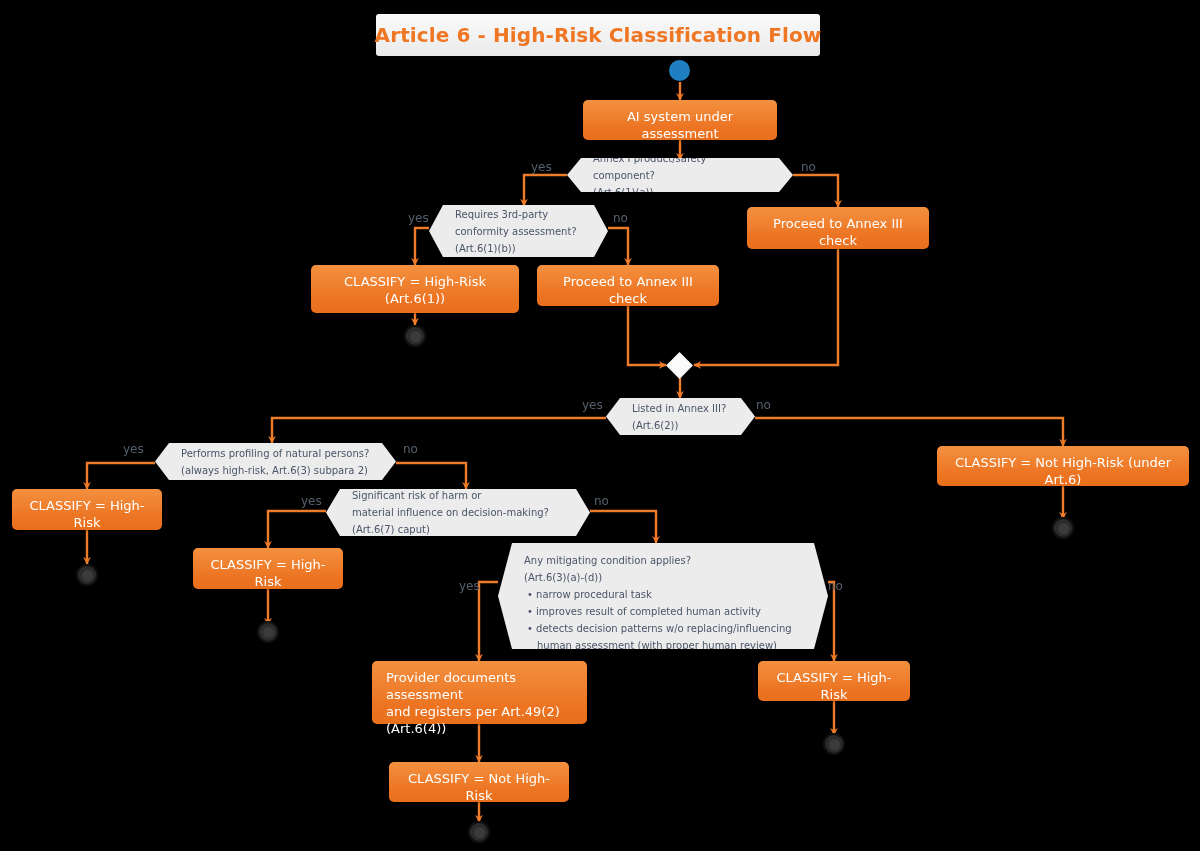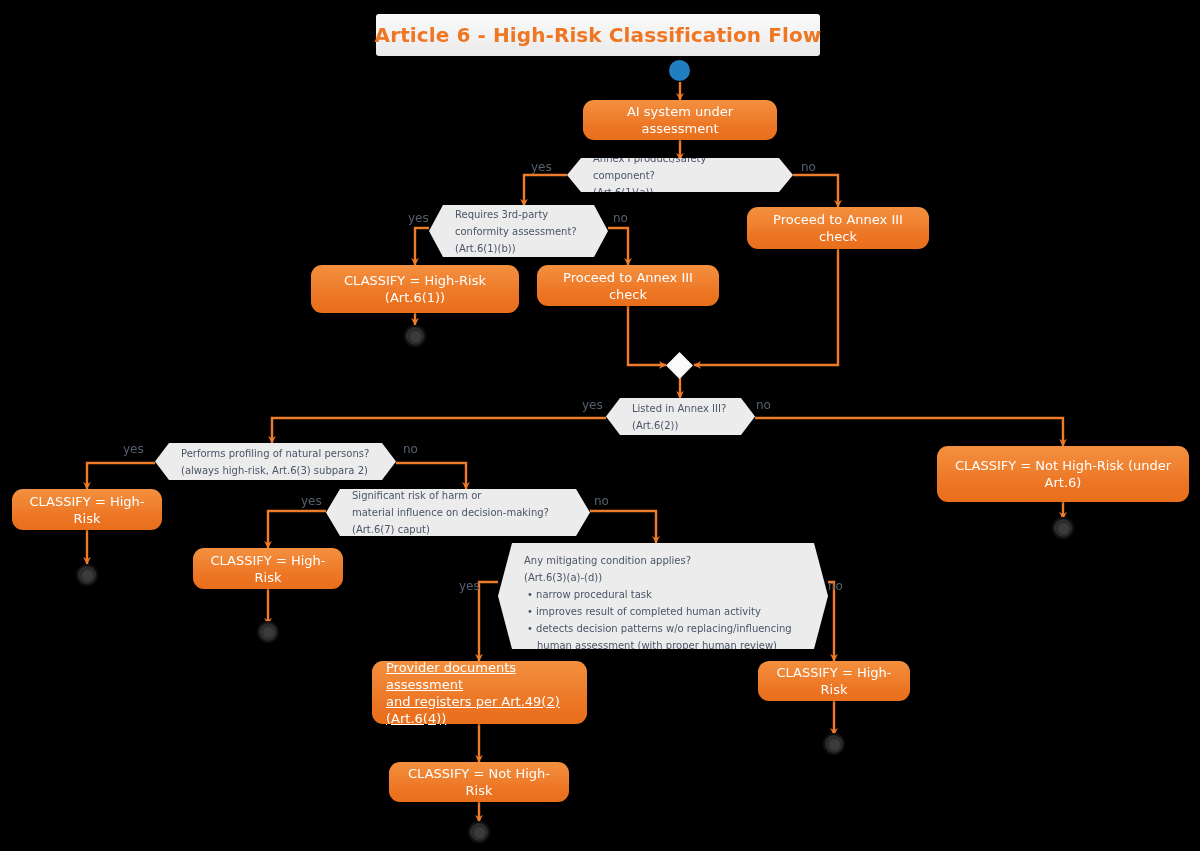--- a/index.html
+++ b/index.html
@@ -42,32 +42,32 @@
     color: #ef7622;
     font-size: 20px;
     font-weight: bold;
     letter-spacing: 0.1px;
     white-space: nowrap;
   }
   
   .proc {
     position: absolute;
     background: linear-gradient(to bottom, #f3903f 0%, #ef802f 42%, #ec7422 70%, #e96f1c 100%);
-    border-radius: 11px;
+    border-radius: 5px;
     box-sizing: border-box;
     color: #ffffff;
     font-size: 13px;
     line-height: 17px;
     display: flex;
-    align-items: center;
+    align-items: flex-start;
     padding: 8px 14px;
     box-shadow: 0 1px 2px rgba(0,0,0,0.35);
   }
   .proc.center { justify-content: center; text-align: center; }
-  .proc.left { justify-content: flex-start; text-align: left; text-decoration: underline; }
+  .proc.left { justify-content: flex-start; text-align: left; }
   .proc .lines { white-space: pre-line; }
   
   .dec {
     position: absolute;
     background: #ececec;
     color: #4a5568;
     font-size: 10px;
     line-height: 17px;
     box-sizing: border-box;
     display: flex;
@@ -262,21 +262,21 @@
   </div>
 
   <div class="proc center" style="left:389px; top:762px; width:180px; height:40px;">
     <span class="lines">CLASSIFY = Not High-Risk</span>
   </div>
 
   <div class="proc center" style="left:758px; top:661px; width:152px; height:40px;">
     <span class="lines">CLASSIFY = High-Risk</span>
   </div>
 
-  <div class="proc center" style="left:937px; top:446px; width:252px; height:56px;">
+  <div class="proc center" style="left:937px; top:446px; width:252px; height:40px;">
     <span class="lines">CLASSIFY = Not High-Risk (under Art.6)</span>
   </div>
 
   <div class="end-node" style="left:404px; top:325px;"></div>
   <div class="end-node" style="left:76px;  top:564px;"></div>
   <div class="end-node" style="left:257px; top:621px;"></div>
   <div class="end-node" style="left:468px; top:821px;"></div>
   <div class="end-node" style="left:823px; top:733px;"></div>
   <div class="end-node" style="left:1052px; top:517px;"></div>
 

